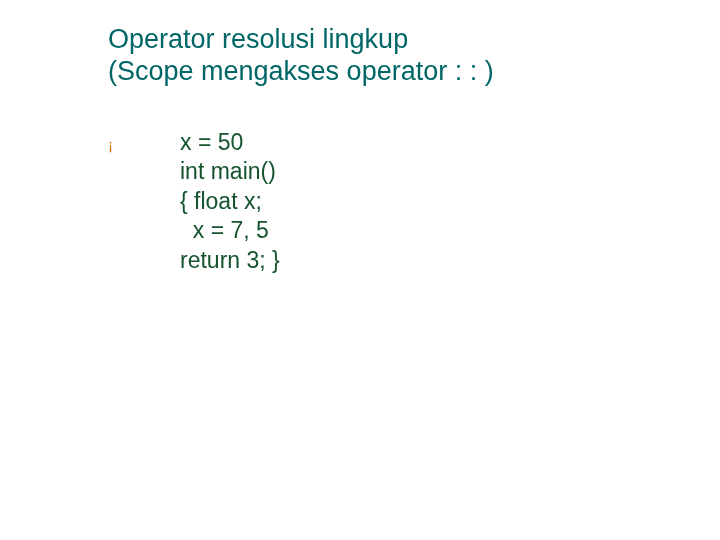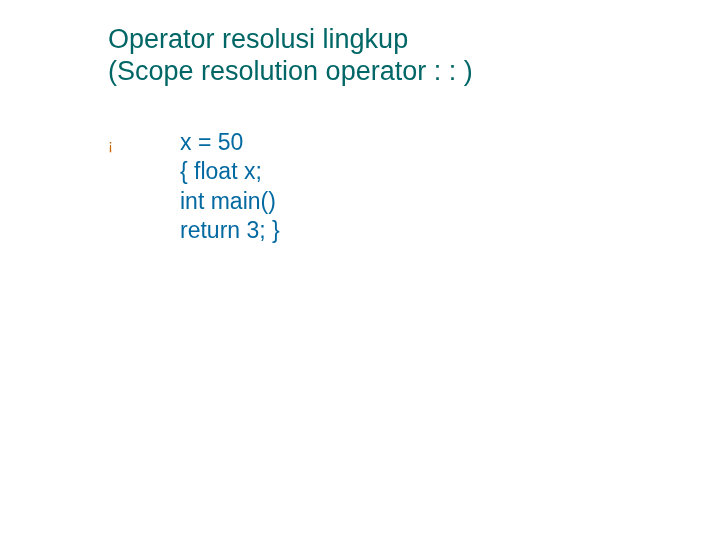--- a/index.html
+++ b/index.html
@@ -49,40 +49,41 @@
     text-align: left;
     padding-top: 2px;
   }
   .bullet-text {
     flex: 1 1 auto;
   }
   .code-block {
     padding-left: 38px;
   }
   .brown {
-    color: #0369a1;
+    color: #14532d;
   }
 </style>
 </head>
 <body>
 
 <div class="slide">
 
   <div class="title">
     <div>Operator resolusi lingkup</div>
-    <div>(Scope resolution operator : : )</div>
+    <div>(Scope mengakses operator : : )</div>
   </div>
 
   <div class="body">
     <div class="bullet-row">
       <div class="bullet-mark">¡</div>
       <div class="bullet-text">
         <div class="code-block brown">
           <div>x = 50</div>
+          <div>int main()</div>
           <div>{ float x;</div>
-          <div>int main()</div>
+          <div>&nbsp;&nbsp;x = 7, 5</div>
           <div>return 3; }</div>
         </div>
       </div>
     </div>
   </div>
 
 </div>
 
 </body></html>

